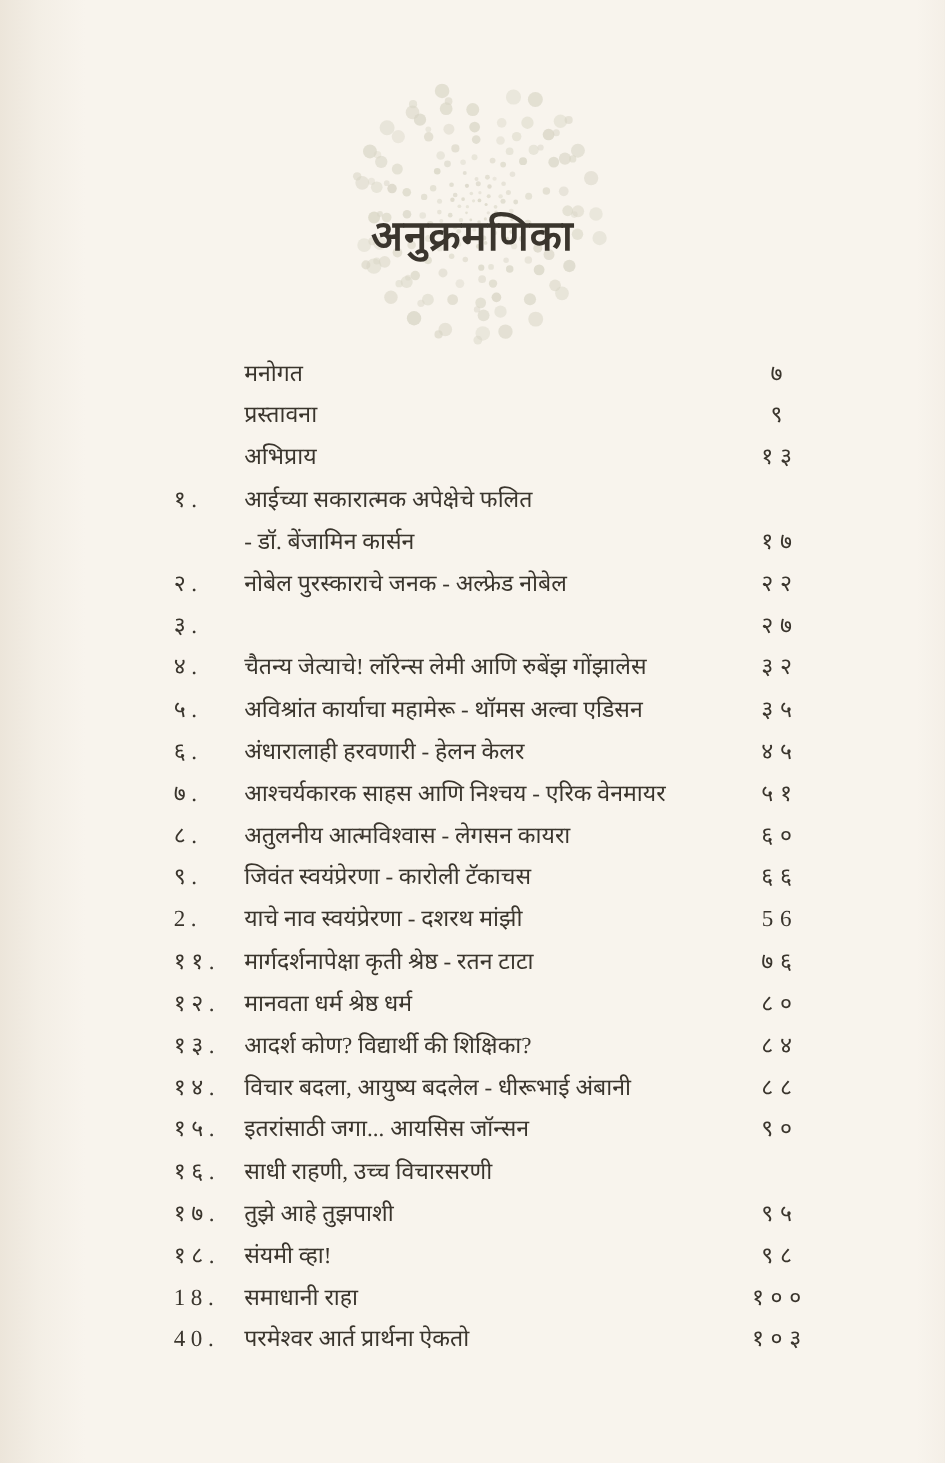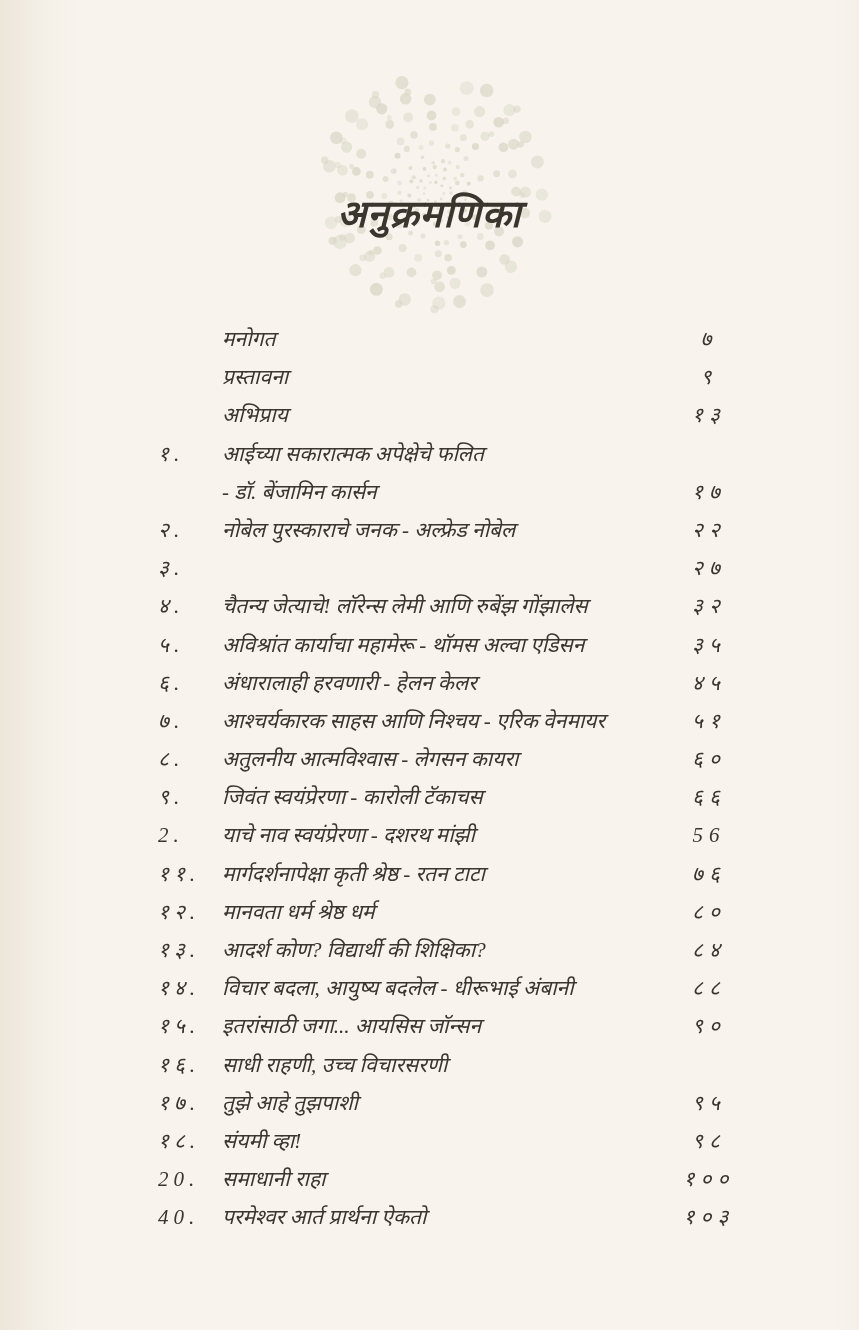--- a/index.html
+++ b/index.html
@@ -9,21 +9,20 @@
     background:#e9e4da;
   }
   .page{
     position:relative;width:859px;height:1330px;overflow:hidden;
     background:linear-gradient(90deg,
       var(--paper-edge,#ece5da) 0%,
       #f3eee5 4%,
       var(--paper,#f8f4ed) 9%,
       var(--paper,#f8f4ed) 97%,
       #f4efe7 100%);
-    font-style:italic;
   }
   .starburst{
     position:absolute;left:315px;top:76px;width:238px;height:238px;
   }
   .title{
     position:absolute;left:0;top:186px;width:859px;margin:0;
     text-align:center;
     font-size:38px;font-weight:bold;
     color:var(--ink,#3a352d);
     letter-spacing:1px;
@@ -333,21 +332,21 @@
         <span class="no">१७.</span>
         <span class="txt">तुझे आहे तुझपाशी</span>
         <span class="pg">९५</span>
       </div>
       <div class="toc-row">
         <span class="no">१८.</span>
         <span class="txt">संयमी व्हा!</span>
         <span class="pg">९८</span>
       </div>
       <div class="toc-row">
-        <span class="no">20.</span>
+        <span class="no">18.</span>
         <span class="txt">समाधानी राहा</span>
         <span class="pg">१००</span>
       </div>
       <div class="toc-row">
         <span class="no">40.</span>
         <span class="txt">परमेश्वर आर्त प्रार्थना ऐकतो</span>
         <span class="pg">१०३</span>
       </div>
     </div>
 </div>

